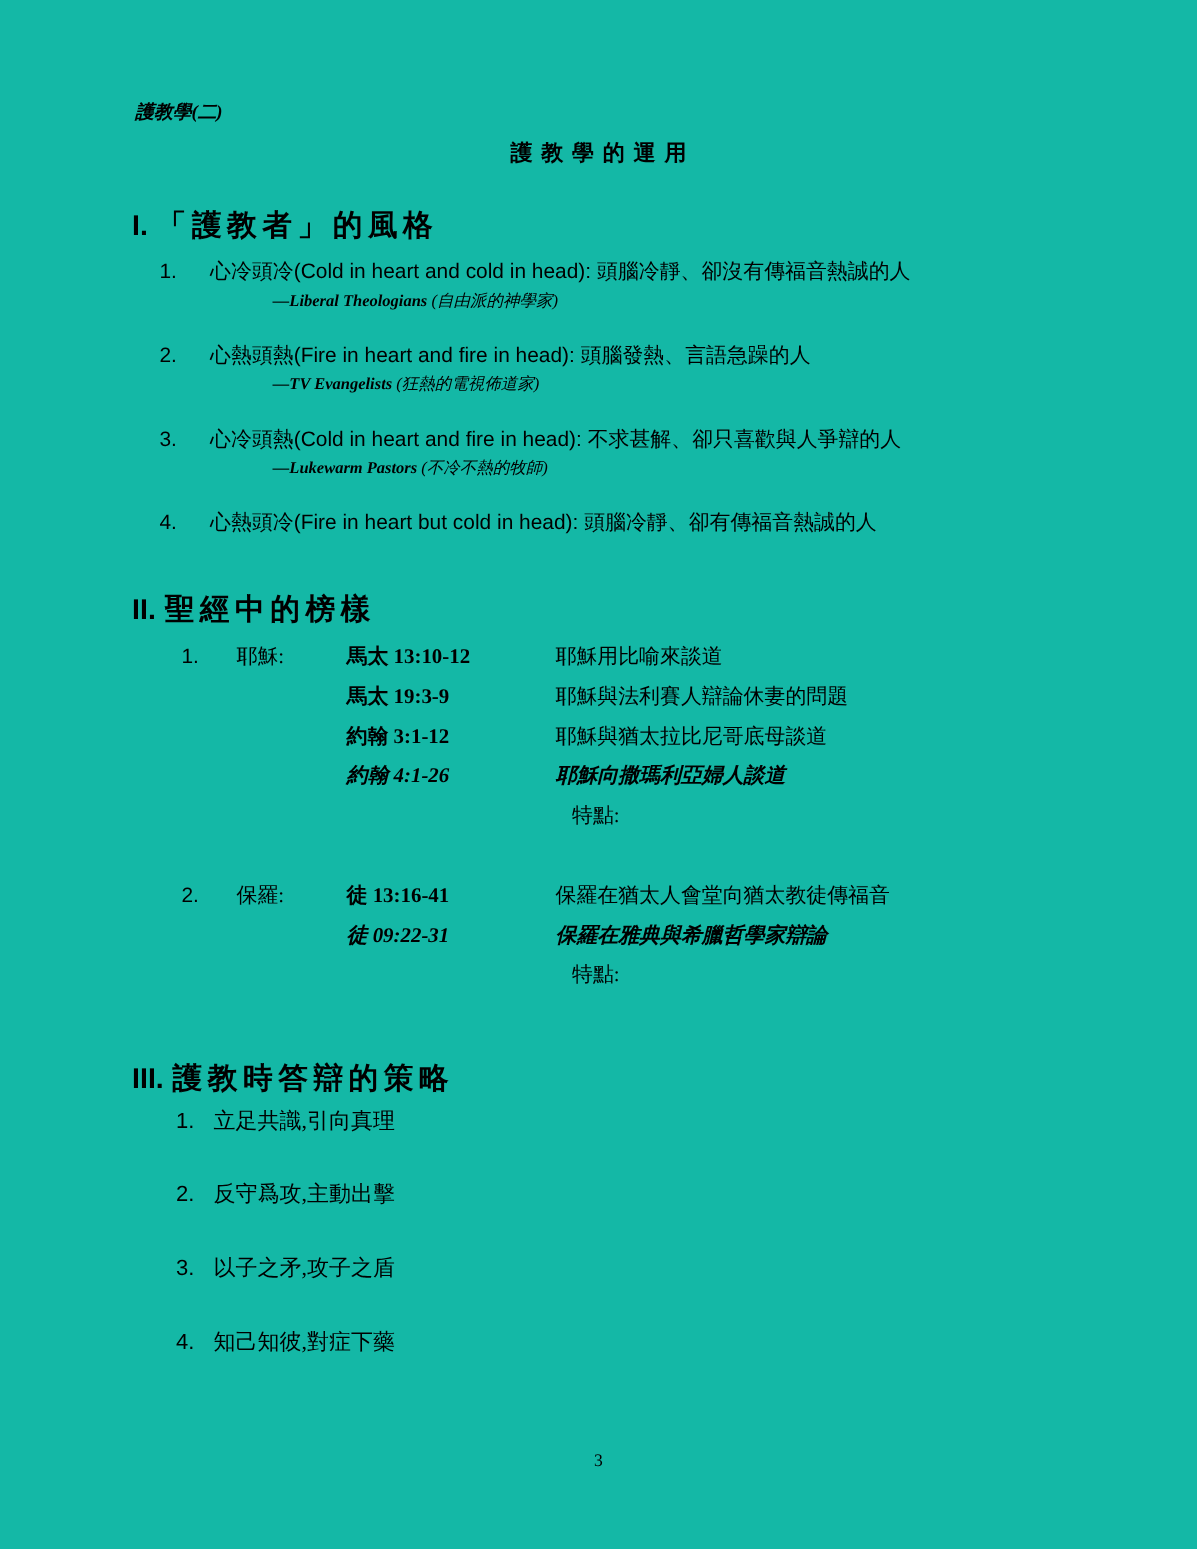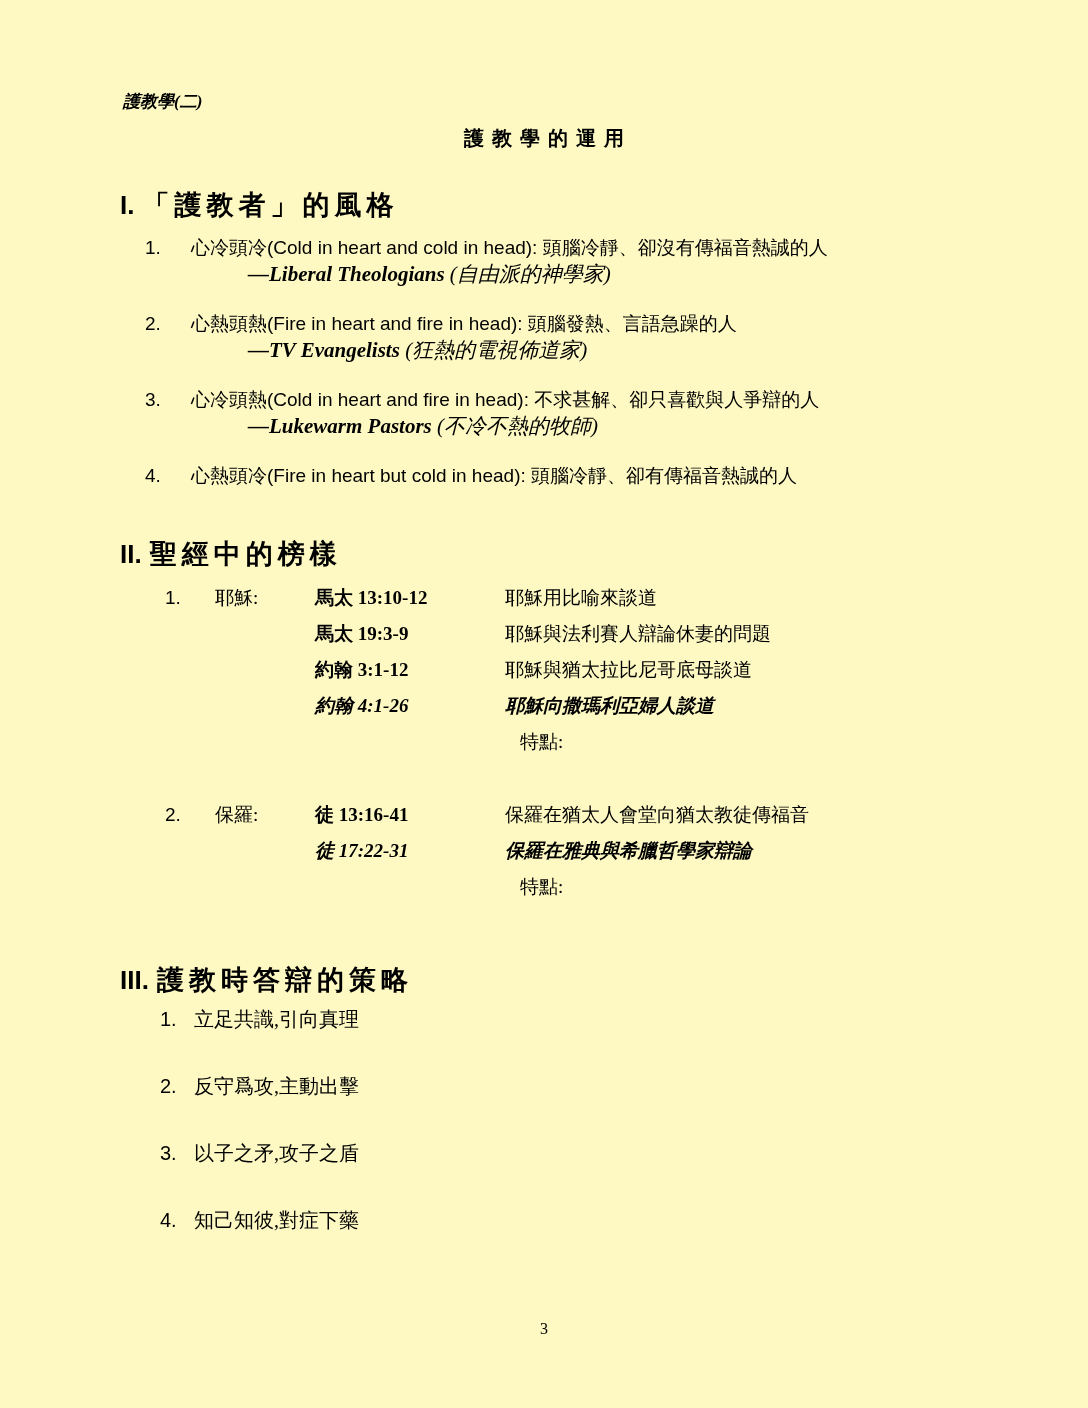--- a/index.html
+++ b/index.html
@@ -1,20 +1,20 @@
 <!DOCTYPE html>
 <html><head>
 <meta charset="utf-8">
 <style>
   * { margin:0; padding:0; box-sizing:border-box; }
   html, body { background:#ffffff; }
   .page {
     position:relative;
     width:1088px; height:1408px;
-    background:#fef9c3;
+    background:#14b8a6;
     color:#000000;
     font-family:"Liberation Serif","DejaVu Serif",serif;
     overflow:hidden;
   }
   .header-note {
     position:absolute; left:123px; top:90px;
     font-size:17px; font-weight:bold; font-style:italic;
   }
   .doc-title {
     position:absolute; left:0; right:0; top:125px;
@@ -38,21 +38,21 @@
   }
   
   .s1-items { margin-top:12px; padding-left:25px; }
   .s1-item { margin-bottom:22px; }
   .s1-line1 { display:flex; font-size:19px; line-height:27px; }
   .s1-num {
     width:46px; flex:0 0 46px;
     font-family:"Liberation Sans","DejaVu Sans",sans-serif;
   }
   .s1-en { font-family:"Liberation Sans","DejaVu Sans",sans-serif; }
-  .s1-line2 { padding-left:103px; font-size:21px; line-height:27px; }
+  .s1-line2 { padding-left:103px; font-size:15px; line-height:27px; }
   .s1-label { font-weight:bold; font-style:italic; }
   .s1-note { font-style:italic; }
   
   .s2-groups { margin-top:12px; }
   .s2-row { display:flex; font-size:19px; line-height:30px; margin-bottom:6px; }
   .s2-num {
     flex:0 0 50px; margin-left:45px;
     font-family:"Liberation Sans","DejaVu Sans",sans-serif;
   }
   .s2-person { flex:0 0 100px; }
@@ -168,21 +168,21 @@
       <div class="s2-group">
         <div class="s2-row">
           <span class="s2-num">2.</span>
           <span class="s2-person">保羅:</span>
           <span class="s2-ref">徒 13:16-41</span>
           <span class="s2-desc">保羅在猶太人會堂向猶太教徒傳福音</span>
         </div>
         <div class="s2-row bold">
           <span class="s2-num"></span>
           <span class="s2-person"></span>
-          <span class="s2-ref">徒 17:22-31</span>
+          <span class="s2-ref">徒 09:22-31</span>
           <span class="s2-desc">保羅在雅典與希臘哲學家辯論</span>
         </div>
         <div class="s2-feature gap-small">特點:</div>
       </div>
 
     </div>
   </div>
 
   <div class="section sec3">
     <div class="sec-heading">

